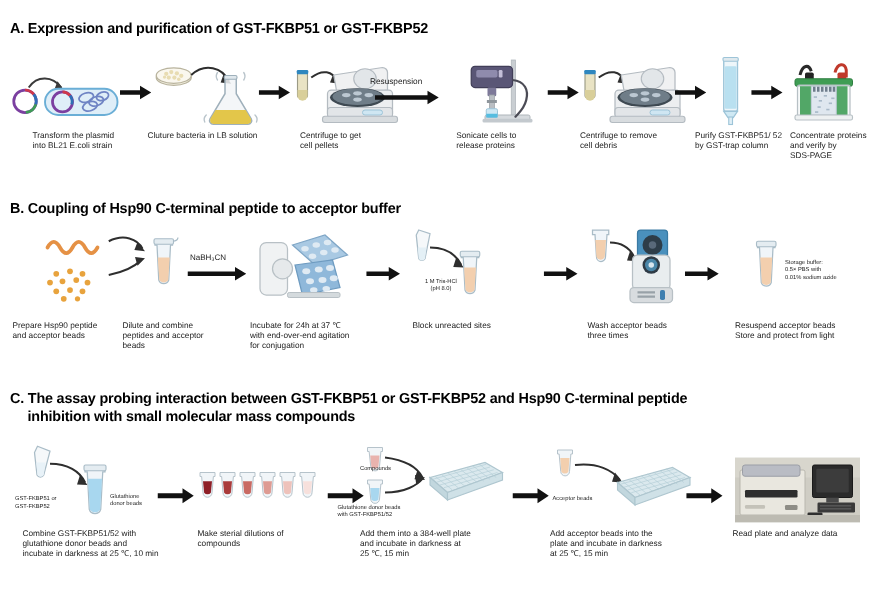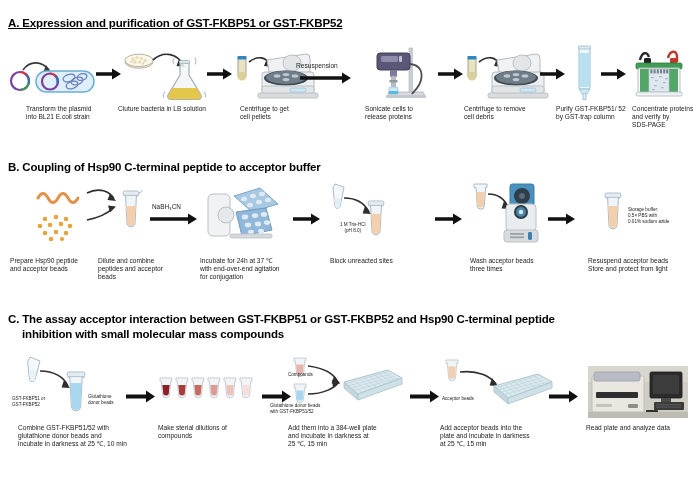--- a/index.html
+++ b/index.html
@@ -20,21 +20,21 @@
   }
   .arrow{position:absolute;}
   .arrow svg{display:block;}
   .fig{position:absolute;}
   .fig svg{display:block;overflow:visible;}
   .photo{position:absolute;}
 </style>
 </head>
 <body>
 
-<div class="panel-title" style="left:8px;top:16px;text-decoration:underline;">A. Expression and purification of GST-FKBP51 or GST-FKBP52</div>
+<div class="panel-title" style="left:8px;top:16px;">A. Expression and purification of GST-FKBP51 or GST-FKBP52</div>
 
 <div class="fig" style="left:6px;top:54px;width:96px;height:44px;">
 <svg width="96" height="44" viewBox="0 0 96 44">
   <circle cx="14" cy="27" r="9" fill="none" stroke="#7b3fa0" stroke-width="2.2"></circle>
   <path d="M14 18 a9 9 0 0 1 7 3.5" fill="none" stroke="#d0384a" stroke-width="2.2"></path>
   <path d="M21 21.5 a9 9 0 0 1 1.6 8" fill="none" stroke="#2f6fb5" stroke-width="2.2"></path>
   <path d="M22.6 29.5 a9 9 0 0 1 -8 6.4" fill="none" stroke="#3f9c57" stroke-width="2.2"></path>
   <path d="M17 16 C24 6, 36 7, 43 16" fill="none" stroke="#3a3a3a" stroke-width="1.6"></path>
   <path d="M40 11 L45 18 L37.5 17.5 Z" fill="#3a3a3a"></path>
   <rect x="30" y="17" width="58" height="21" rx="10.5" fill="#dfeef8" stroke="#6aaed6" stroke-width="1.5"></rect>
@@ -383,21 +383,21 @@
 beads</div>
 <div class="cap" style="left:200px;top:257px;white-space:pre;">Incubate for 24h at 37 ℃
 with end-over-end agitation
 for conjugation</div>
 <div class="cap" style="left:330px;top:257px;white-space:pre;">Block unreacted sites</div>
 <div class="cap" style="left:470px;top:257px;white-space:pre;">Wash acceptor beads
 three times</div>
 <div class="cap" style="left:588px;top:257px;white-space:pre;">Resuspend acceptor beads
 Store and protect from light</div>
 
-<div class="panel-title" style="left:8px;top:312px;">C. The assay acceptor interaction between GST-FKBP51 or GST-FKBP52 and Hsp90 C-terminal peptide</div>
+<div class="panel-title" style="left:8px;top:312px;">C. The assay probing interaction between GST-FKBP51 or GST-FKBP52 and Hsp90 C-terminal peptide</div>
 <div class="panel-title" style="left:22px;top:327px;">inhibition with small molecular mass compounds</div>
 
 <div class="fig" style="left:18px;top:355px;width:92px;height:62px;">
 <svg width="92" height="62" viewBox="0 0 92 62">
   <path d="M12 2 l10 4 -5 19 a3 3 0 0 1 -5.4 0 L9.6 7 Z" fill="#f4f7f9" fill-opacity="0.9" stroke="#a9bcc7" stroke-width="1"></path>
   <path d="M11 15 h7.4 l-1.4 10 a3 3 0 0 1 -5 0z" fill="#e8f2f8"></path>
   <path d="M22 16 C36 16, 46 22, 50 31" fill="none" stroke="#2e2e2e" stroke-width="1.7"></path>
   <path d="M46 25 L52 33 L43.6 32.6 Z" fill="#2e2e2e"></path>
   <path d="M50 18 h16 v4.4 h-1.8 l-1.6 30 a4.8 4.8 0 0 1 -9.2 0 L51.8 22.4 H50z" fill="#eef4f8" fill-opacity="0.9" stroke="#a9bcc7" stroke-width="1"></path>
   <path d="M52.4 28 h11.2 l-1.4 24.4 a4.8 4.8 0 0 1 -8.4 0z" fill="#a8d7ef"></path>

